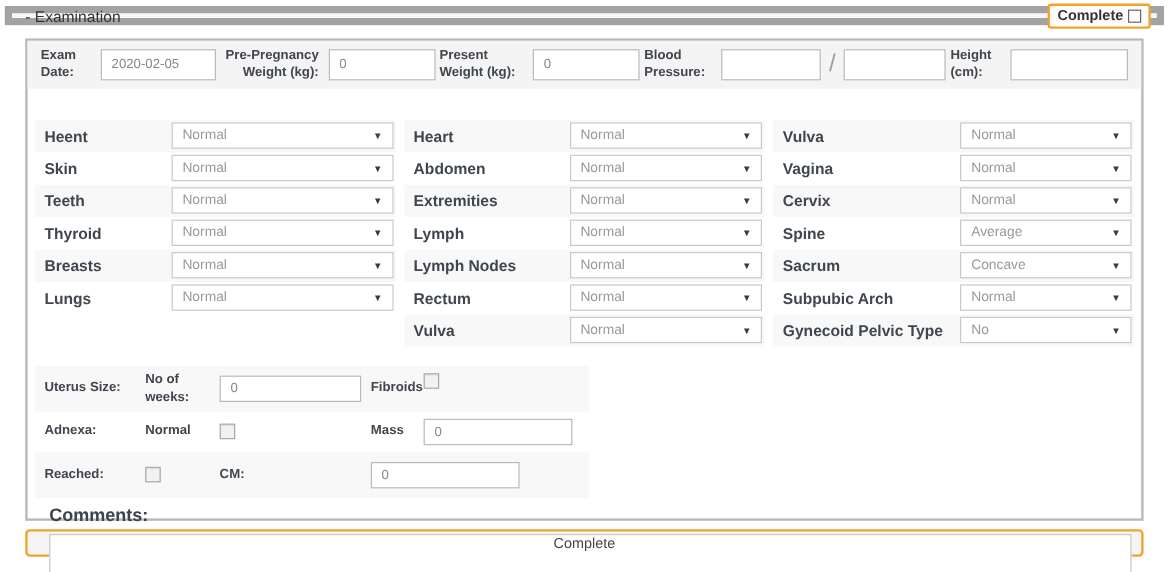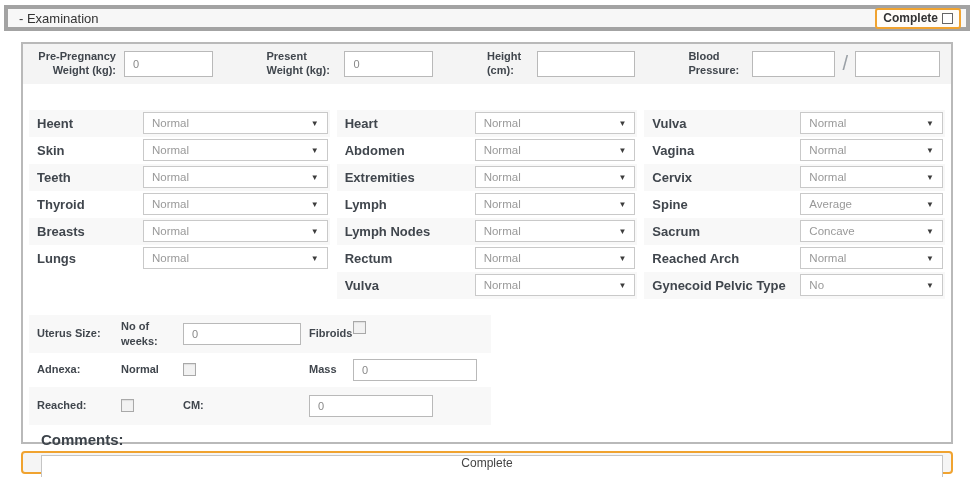--- a/index.html
+++ b/index.html
@@ -6,23 +6,23 @@
   html, body { width: 974px; height: 477px; overflow: hidden; }
   body {
     font-family: "Liberation Sans", "DejaVu Sans", sans-serif;
     background: #ffffff;
     color: #444;
   }
 
   
   .header-bar {
     margin: 5px 4px 0 4px;
-    height: 26px;
+    height: 16px;
     background: #f7f7f7;
-    border: 4px solid #a3a3a3;
+    border: 6px solid #a3a3a3;
     display: flex;
     align-items: center;
     justify-content: space-between;
     padding: 0 5px 0 11px;
   }
   .header-title { font-size: 13px; color: #333; }
   .btn-complete-small {
     display: flex; align-items: center; gap: 4px;
     background: #fffdf9;
     border: 2px solid #F0A330;
@@ -179,37 +179,41 @@
   <button class="btn-complete-small">
     <span>Complete</span>
     <span class="mini-checkbox"></span>
   </button>
 </div>
 
 <div class="main-panel">
 
   <div class="vitals-row">
     <div class="vital-group">
+      <span class="vital-label w42">Exam Date:</span>
+      <input class="text-input" style="width: 96px;" value="2020-02-05">
+    </div>
+    <div class="vital-group">
       <span class="vital-label w82">Pre-Pregnancy Weight (kg):</span>
       <input class="text-input" style="width: 89px;" value="0">
     </div>
     <div class="vital-group">
       <span class="vital-label w70">Present Weight (kg):</span>
       <input class="text-input" style="width: 89px;" value="0">
-    </div>
-    <div class="vital-group">
-      <span class="vital-label w42">Height (cm):</span>
-      <input class="text-input" style="width: 98px;" value="">
     </div>
     <div class="vital-group">
       <span class="vital-label w56">Blood Pressure:</span>
       <input class="text-input" style="width: 83px;" value="">
       <span class="bp-sep">/</span>
       <input class="text-input" style="width: 85px;" value="">
     </div>
+    <div class="vital-group">
+      <span class="vital-label w42">Height (cm):</span>
+      <input class="text-input" style="width: 98px;" value="">
+    </div>
   </div>
 
   <div class="exam-grid">
 
     <div class="exam-col col-a">
       <div class="exam-row">
         <span class="exam-label">Heent</span>
         <div class="select">
           <span class="select-value">Normal</span>
           <span class="select-arrow">▼</span>
@@ -334,21 +338,21 @@
         </div>
       </div>
       <div class="exam-row">
         <span class="exam-label">Sacrum</span>
         <div class="select">
           <span class="select-value">Concave</span>
           <span class="select-arrow">▼</span>
         </div>
       </div>
       <div class="exam-row">
-        <span class="exam-label">Reached Arch</span>
+        <span class="exam-label">Subpubic Arch</span>
         <div class="select">
           <span class="select-value">Normal</span>
           <span class="select-arrow">▼</span>
         </div>
       </div>
       <div class="exam-row">
         <span class="exam-label">Gynecoid Pelvic Type</span>
         <div class="select">
           <span class="select-value">No</span>
           <span class="select-arrow">▼</span>

